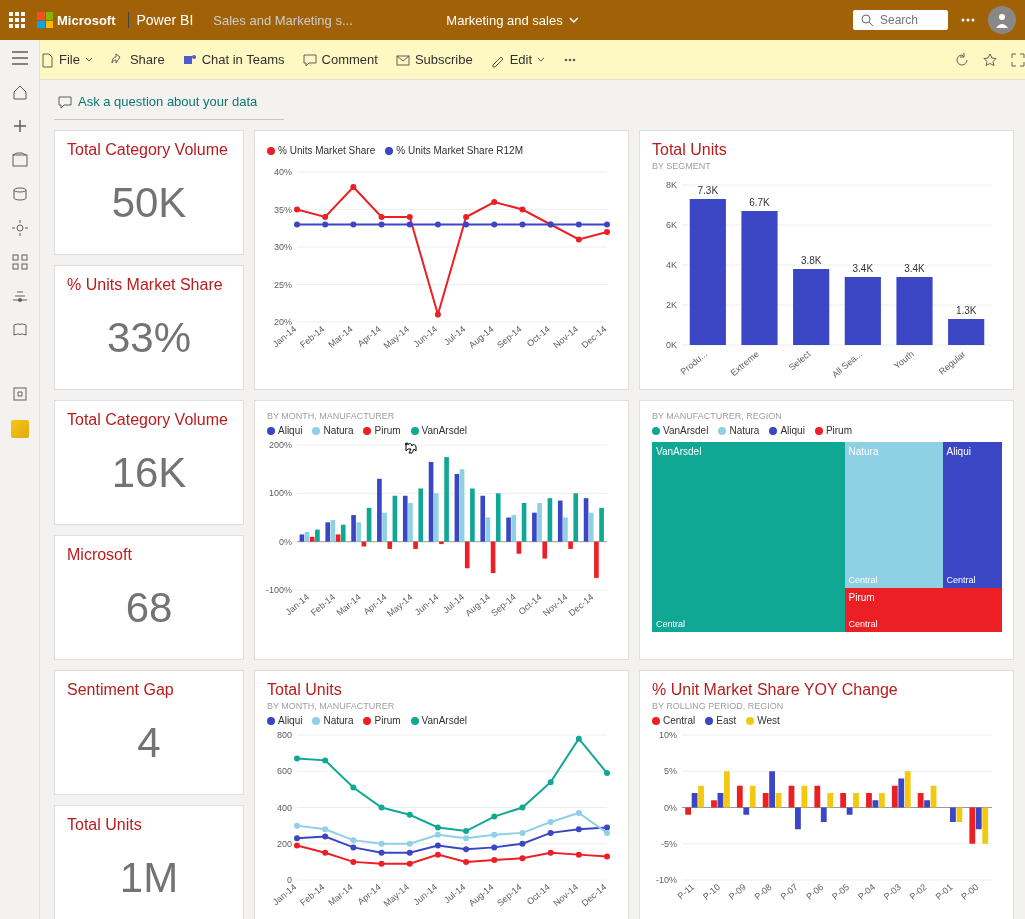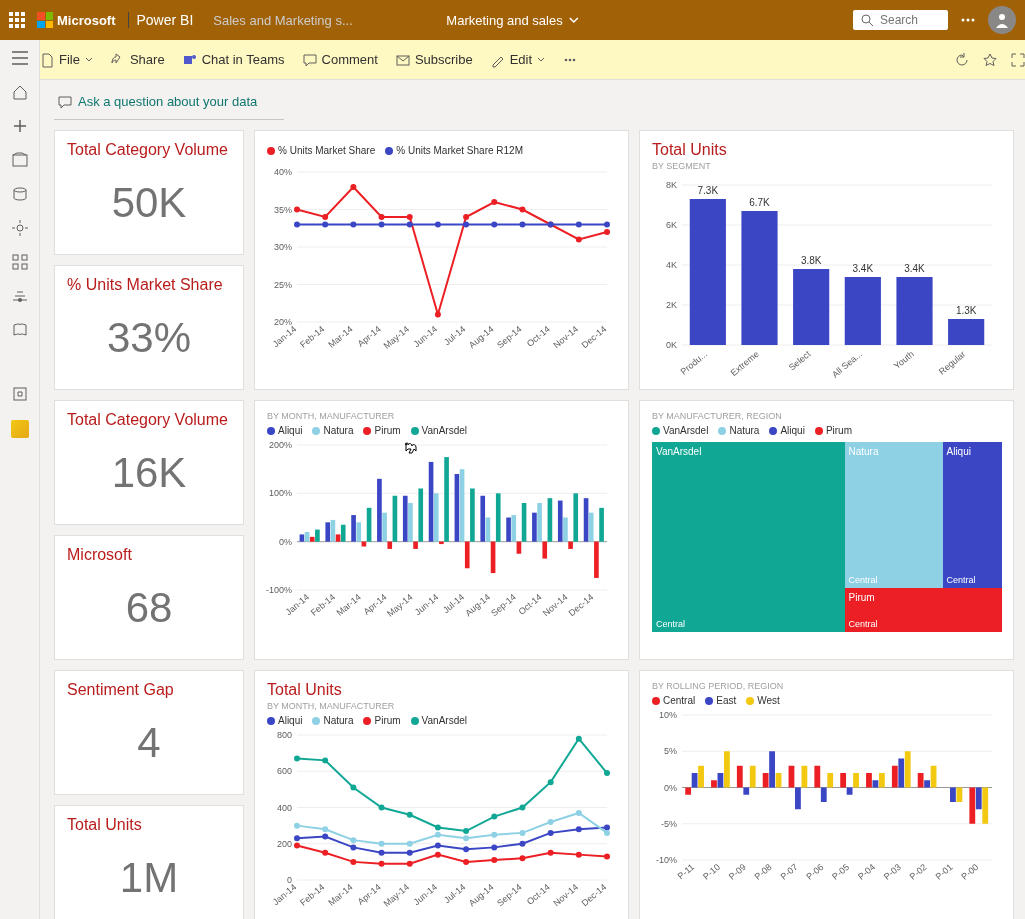--- a/index.html
+++ b/index.html
@@ -647,20 +647,21 @@
               <div>Aliqui</div>
               <div style="position:absolute;bottom:3px;left:4px;font-size:9px">Central</div>
             </div>
             <div class="treemap-cell" style="left: 192.5px; top: 146.3px; width: 157.5px; height: 43.7px; background: rgb(236, 32, 36);">
               <div>Pirum</div>
               <div style="position:absolute;bottom:3px;left:4px;font-size:9px">Central</div>
             </div>
           </div>
       </div>
       <div class="tile chart-tile">
+        <div class="tile-title">% Unit Market Share YOY Change</div>
         <div class="tile-sub">BY ROLLING PERIOD, REGION</div>
         <div class="legend" id="legend-5">
             <div class="legend-item">
               <span class="legend-dot" style="background: rgb(236, 32, 36);"></span>
               <span>Central</span>
             </div>
             <div class="legend-item">
               <span class="legend-dot" style="background: rgb(59, 70, 196);"></span>
               <span>East</span>
             </div>

